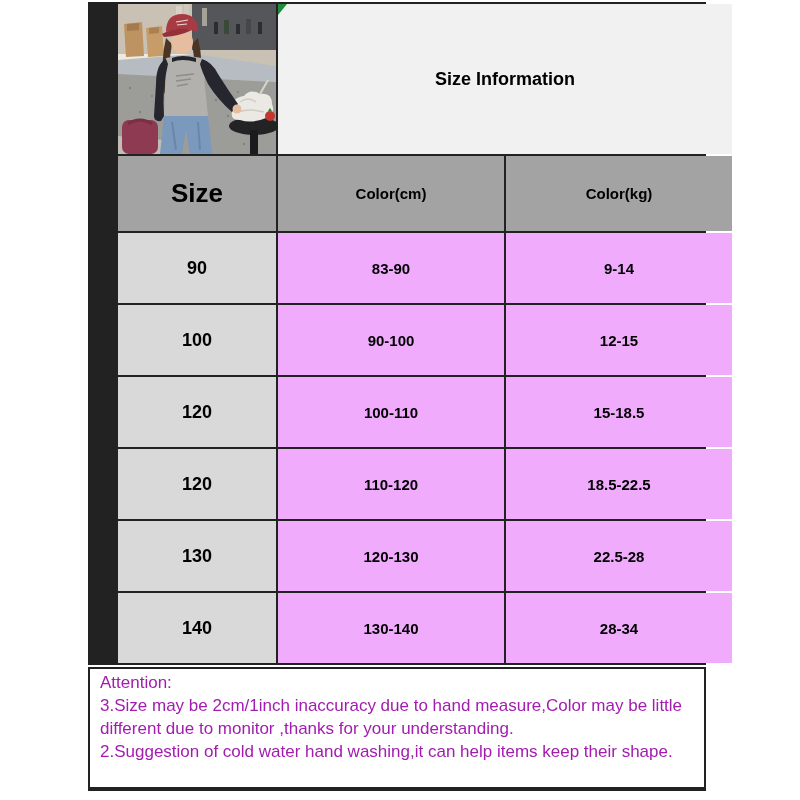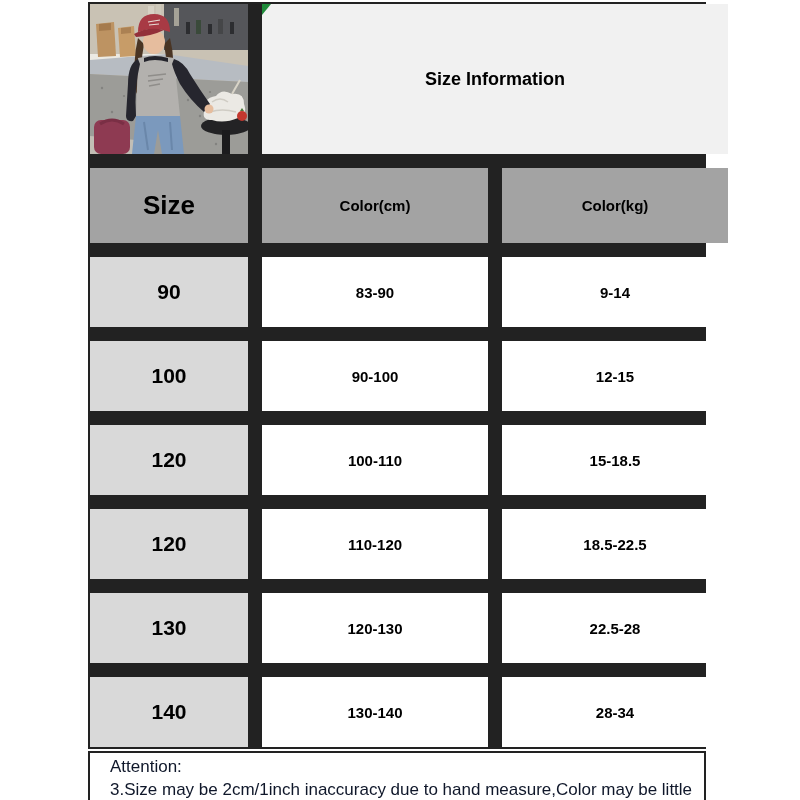--- a/index.html
+++ b/index.html
@@ -8,53 +8,54 @@
   #page {
     position:relative; width:800px; height:800px; background:#ffffff; overflow:hidden;
   }
   .sheet { position:absolute; left:88px; top:2px; width:618px; }
 
   
   .grid {
     display:grid;
     grid-template-columns:158px 226px 226px;
     grid-template-rows:150px 75px 70px 70px 70px 70px 70px 70px;
-    gap:14px;
+    gap:2px;
     background:#222222;
     border:2px solid #222222;
+    padding-left:28px;
   }
   .trow { display:contents; }
   .cell {
     display:flex; align-items:center; justify-content:center;
     text-align:center; overflow:hidden;
   }
   .cell-photo { background:#c7c0b4; padding:0; position:relative; }
   .cell-photo svg { display:block; width:100%; height:100%; }
   .cell-title {
     grid-column:2 / 4; background:#f1f1f1; position:relative;
     font-size:18px; font-weight:bold;
   }
   .corner-marker {
     position:absolute; top:0; left:0; width:9px; height:11px;
     background:#1f8b3a;
     -webkit-clip-path:polygon(0 0, 100% 0, 0 100%);
     clip-path:polygon(0 0, 100% 0, 0 100%);
   }
   .hcell { background:#a3a3a3; font-weight:bold; font-size:15px; }
   .hcell-size { font-size:26px; }
-  .size-cell { background:#d9d9d9; font-weight:bold; font-size:21px; }
-  .data-cell { background:#ffffff; font-weight:bold; font-size:15px; }
+  .size-cell { background:#d9d9d9; font-weight:bold; font-size:18px; }
+  .data-cell { background:#f0abfc; font-weight:bold; font-size:15px; }
 
   
   .attention {
     margin-top:2px; width:618px; height:124px;
     border:2px solid #222222; border-bottom-width:4px;
     background:#ffffff;
-    padding:2px 6px 0 20px;
-    font-size:17px; line-height:23px; color:#0f172a;
+    padding:2px 6px 0 10px;
+    font-size:17px; line-height:23px; color:#a21caf;
   }
   .attention p { margin:0; }
 </style>
 </head>
 <body>
 
 <div id="page">
   <div class="sheet">
 
     <div class="grid">
@@ -184,16 +185,17 @@
       <div class="trow">
         <div class="cell size-cell">140</div>
         <div class="cell data-cell">130-140</div>
         <div class="cell data-cell">28-34</div>
       </div>
     </div>
 
     <div class="attention">
       <p>Attention:</p>
       <p>3.Size may be 2cm/1inch inaccuracy due to hand measure,Color may be little different due to monitor ,thanks for your understanding.</p>
+      <p>2.Suggestion of cold water hand washing,it can help items keep their shape.</p>
     </div>
 
   </div>
 </div>
 
 </body></html>

